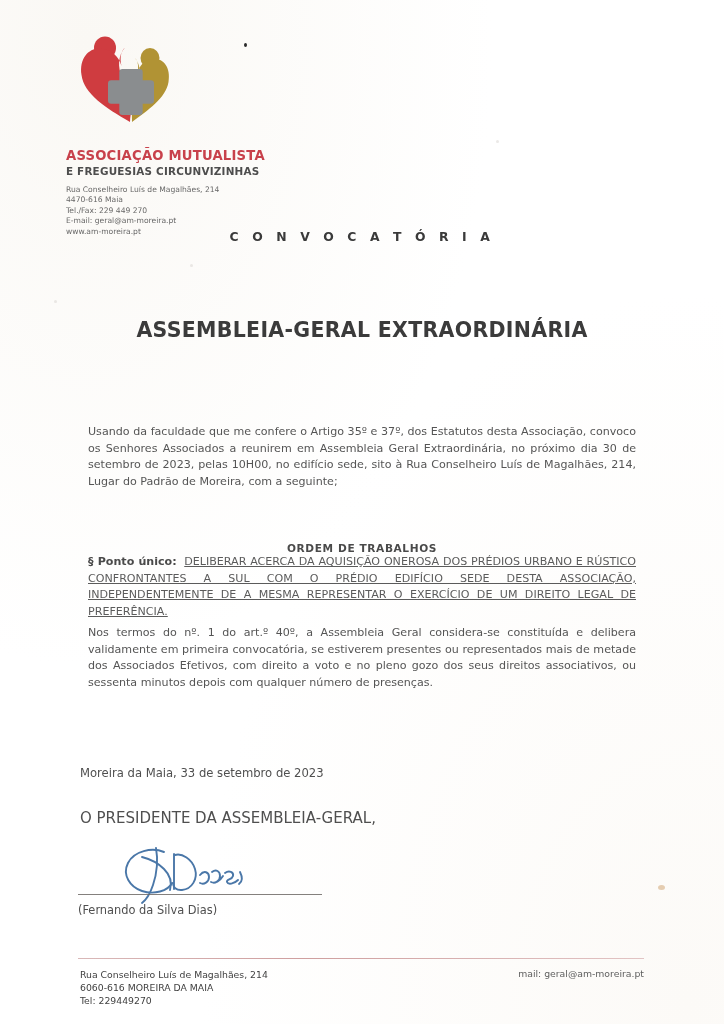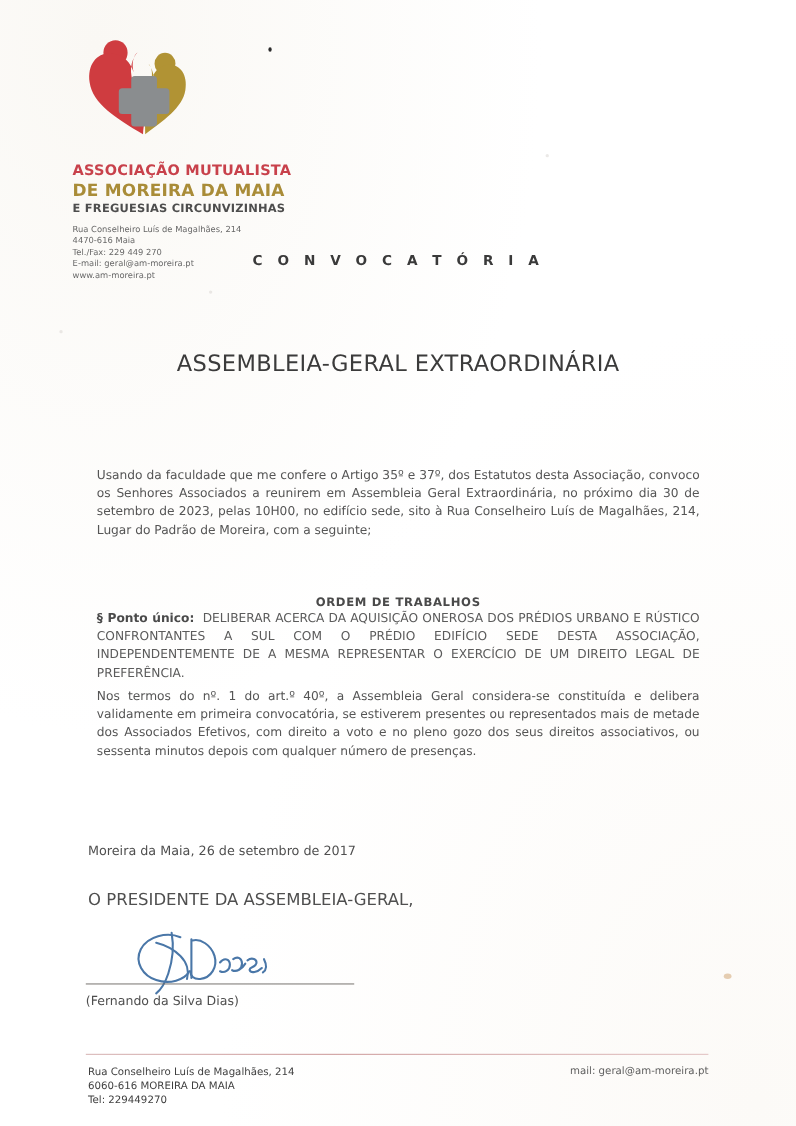--- a/index.html
+++ b/index.html
@@ -89,21 +89,21 @@
     letter-spacing: 4.6px;
     font-family: "DejaVu Sans", sans-serif;
   }
   #doc-subject {
     position: absolute;
     left: 0;
     top: 318px;
     width: 724px;
     text-align: center;
     font-size: 20.5px;
-    font-weight: 400;
+    font-weight: 700;
     color: #3b3b3b;
     letter-spacing: 0.3px;
     font-family: "DejaVu Sans", sans-serif;
   }
 
   .body-para {
     position: absolute;
     left: 88px;
     width: 548px;
     text-align: justify;
@@ -130,20 +130,21 @@
   #para-ponto-unico {
     top: 554px;
     text-transform: none;
   }
   #para-ponto-unico .ponto-label {
     font-weight: 700;
     color: #4a4a4a;
   }
   #para-ponto-unico .ponto-body {
     color: #5b5b5b;
+    text-decoration: underline;
   }
 
   #para-quorum { top: 625px; }
 
   #date-line {
     position: absolute;
     left: 80px;
     top: 766px;
     font-size: 11.6px;
     color: #4f4f4f;
@@ -257,21 +258,20 @@
                  C59.5 73 60 81 60 90 Z" fill="#b19334"></path>
 
         <path d="M50.5 37 h17 a3.2 3.2 0 0 1 3.2 3.2 v8.1 h8.1 a3.2 3.2 0 0 1 3.2 3.2 v17
                  a3.2 3.2 0 0 1 -3.2 3.2 h-8.1 v8.1 a3.2 3.2 0 0 1 -3.2 3.2 h-17
                  a3.2 3.2 0 0 1 -3.2 -3.2 v-8.1 h-8.1 a3.2 3.2 0 0 1 -3.2 -3.2 v-17
                  a3.2 3.2 0 0 1 3.2 -3.2 h8.1 v-8.1 a3.2 3.2 0 0 1 3.2 -3.2 z" fill="#8a8d8f"></path>
       </svg>
     </div>
 
     <div class="lh-line1">ASSOCIAÇÃO MUTUALISTA</div>
-    <div class="lh-line2">DE MOREIRA DA MAIA</div>
     <div class="lh-line3">E FREGUESIAS CIRCUNVIZINHAS</div>
 
     <div id="letterhead-address">
       <div>Rua Conselheiro Luís de Magalhães, 214</div>
       <div>4470-616 Maia</div>
       <div>Tel./Fax: 229 449 270</div>
       <div>E-mail: geral@am-moreira.pt</div>
       <div>www.am-moreira.pt</div>
     </div>
   </div>
@@ -283,21 +283,21 @@
   <div class="body-para" id="para-convocacao">Usando da faculdade que me confere o Artigo 35º e 37º, dos Estatutos desta Associação, convoco os Senhores Associados a reunirem em Assembleia Geral Extraordinária, no próximo dia 30 de setembro de 2023, pelas 10H00, no edifício sede, sito à Rua Conselheiro Luís de Magalhães, 214, Lugar do Padrão de Moreira, com a seguinte;</div>
 
   <div id="ordem-heading">ORDEM DE TRABALHOS</div>
 
   <div class="body-para" id="para-ponto-unico">
     <span class="ponto-label">§ Ponto único:</span><span>&nbsp;&nbsp;</span><span class="ponto-body">DELIBERAR ACERCA DA AQUISIÇÃO ONEROSA DOS PRÉDIOS URBANO E RÚSTICO CONFRONTANTES A SUL COM O PRÉDIO EDIFÍCIO SEDE DESTA ASSOCIAÇÃO, INDEPENDENTEMENTE DE A MESMA REPRESENTAR O EXERCÍCIO DE UM DIREITO LEGAL DE PREFERÊNCIA.</span>
   </div>
 
   <div class="body-para" id="para-quorum">Nos termos do nº. 1 do art.º 40º, a Assembleia Geral considera-se constituída e delibera validamente em primeira convocatória, se estiverem presentes ou representados mais de metade dos Associados Efetivos, com direito a voto e no pleno gozo dos seus direitos associativos, ou sessenta minutos depois com qualquer número de presenças.</div>
 
-  <div id="date-line">Moreira da Maia, 26 de setembro de 2017</div>
+  <div id="date-line">Moreira da Maia, 33 de setembro de 2023</div>
 
   <div id="president-line">O PRESIDENTE DA ASSEMBLEIA-GERAL,</div>
 
   <div id="signature-block">
     <div id="signature-ink">
       <svg width="170" height="62" viewBox="0 0 170 62" xmlns="http://www.w3.org/2000/svg">
         <g fill="none" stroke="#4a77a8" stroke-width="1.9" stroke-linecap="round" stroke-linejoin="round">
 
           <path d="M52 7 C40 2 22 6 16 18 C10 30 18 42 30 46 C42 50 56 46 60 38"></path>
           <path d="M44 3 C46 14 45 28 41 40 C38 49 34 55 30 58"></path>

